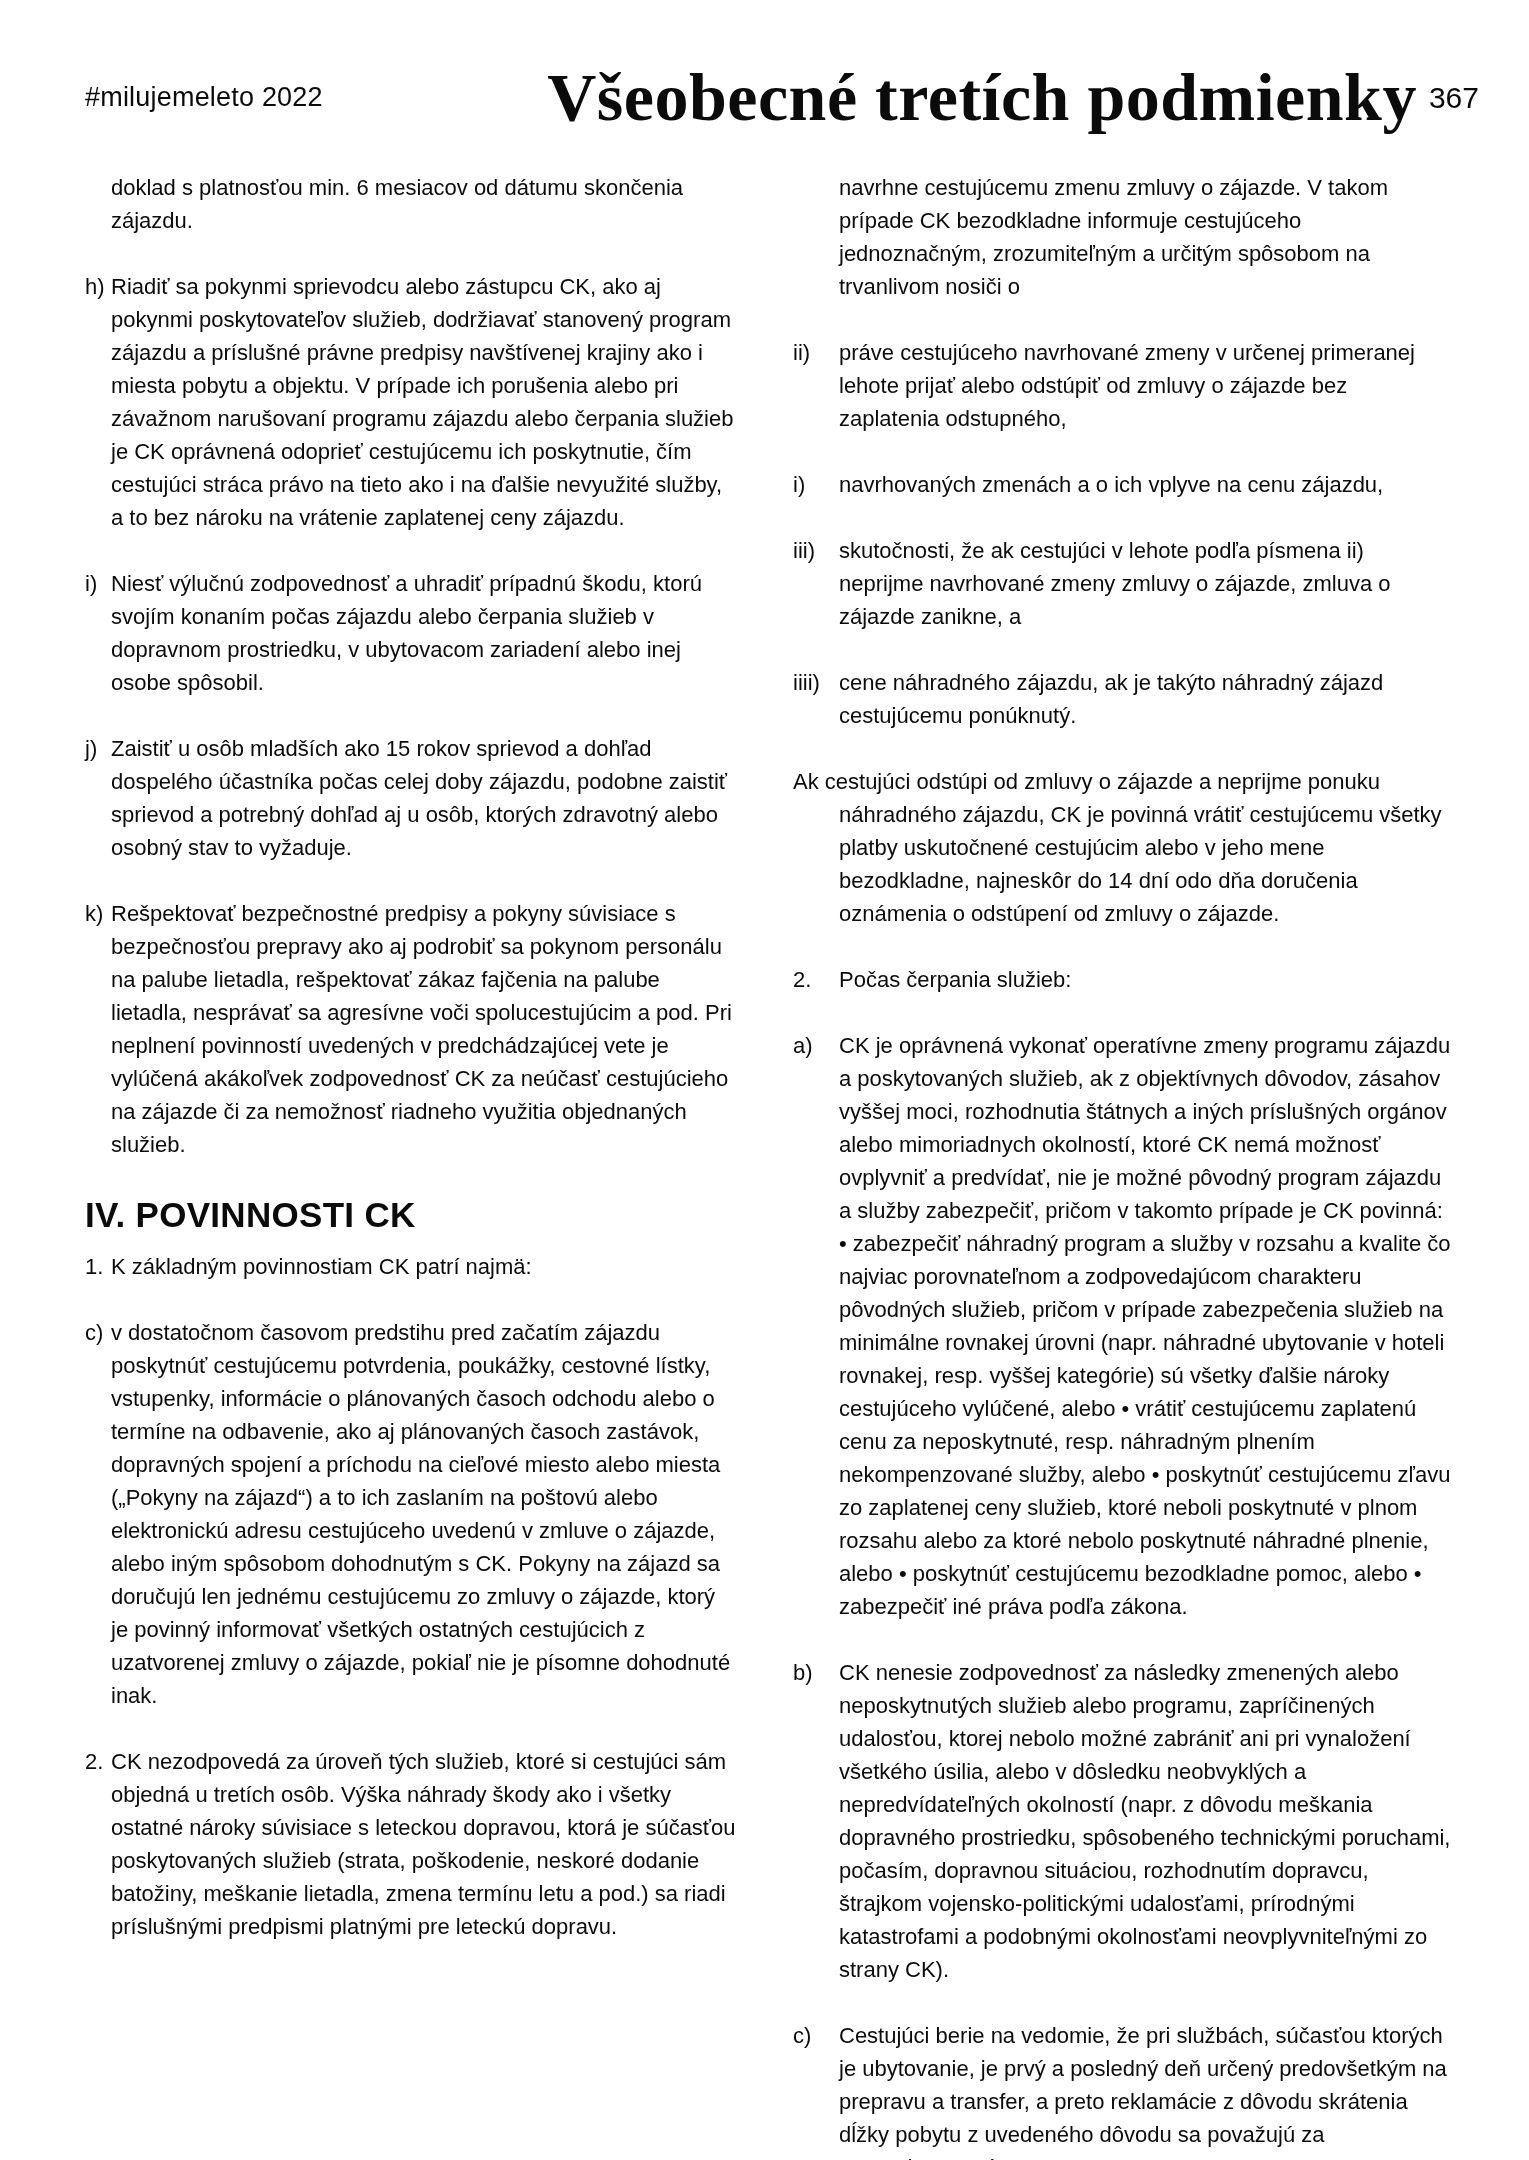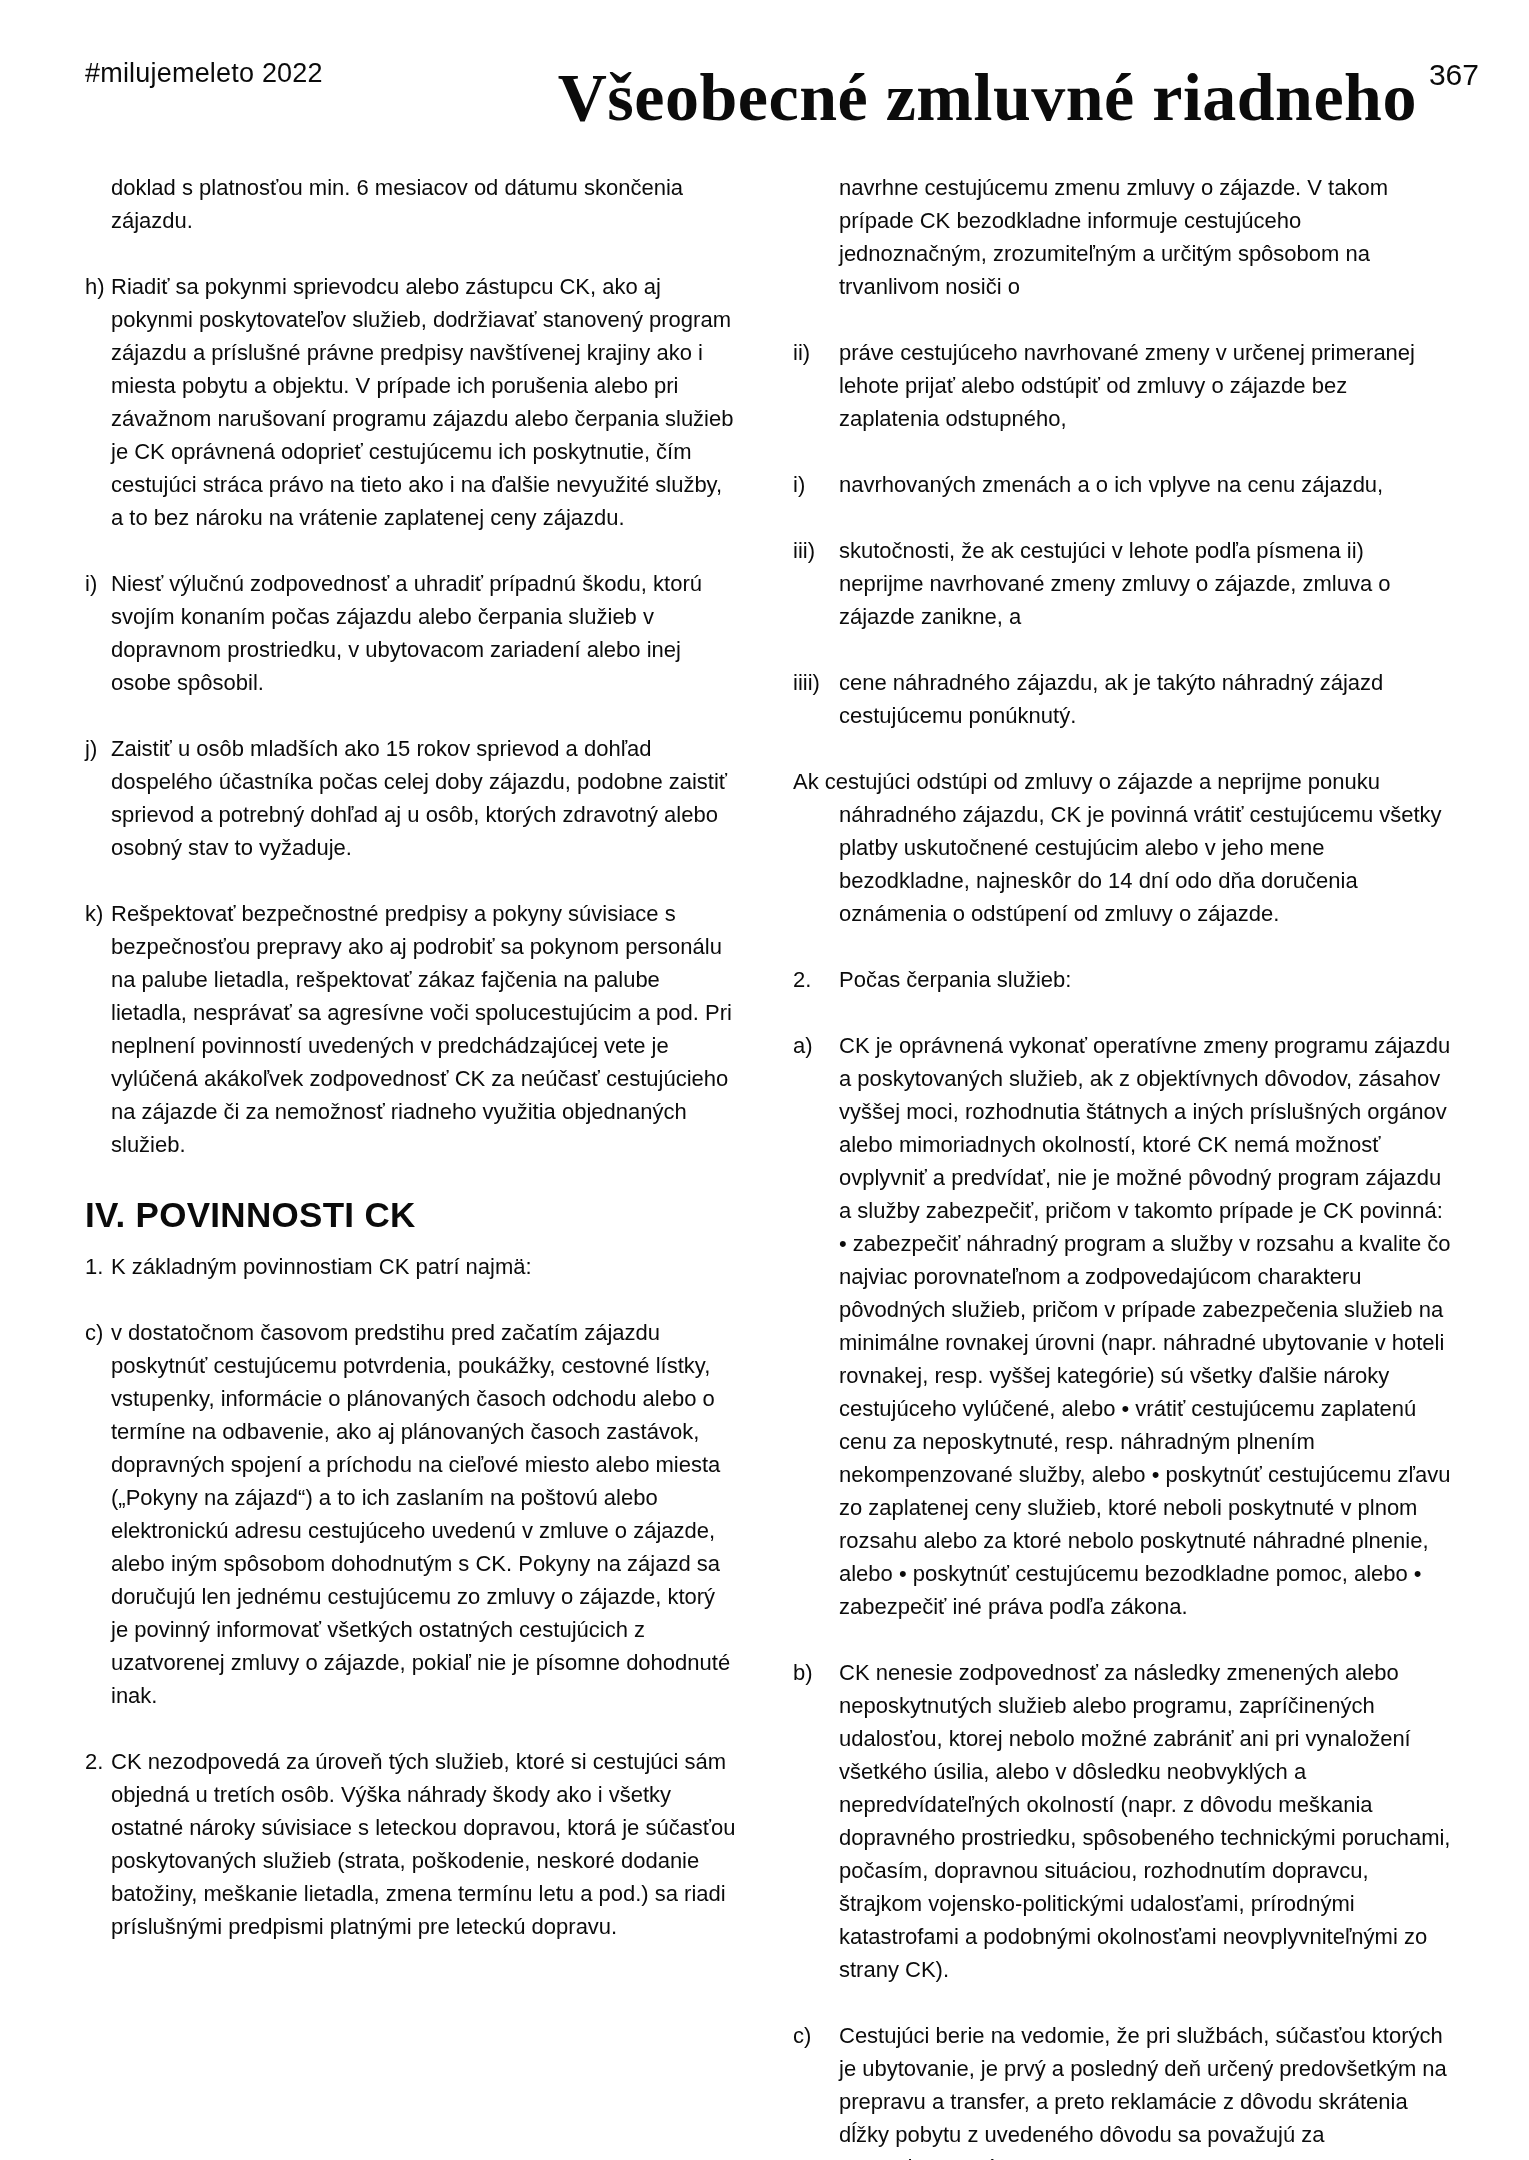--- a/index.html
+++ b/index.html
@@ -2,21 +2,21 @@
 <html><head>
 <meta charset="utf-8">
 <style>
   html,body{margin:0;padding:0;background:#e8e8e8;}
   .page{
     width:1529px;min-height:2160px;margin:0 auto;background:#ffffff;
     box-sizing:border-box;color:#0b0b0b;
     font-family:"Liberation Sans","DejaVu Sans",sans-serif;
     padding:58px 50px 40px 85px;
   }
-  .header{display:flex;align-items:flex-start;}
+  .header{display:flex;align-items:center;}
   .hashtag{font-size:27px;letter-spacing:0.2px;white-space:nowrap;}
   .title{
     margin-left:auto;font-family:"Liberation Serif","DejaVu Serif",serif;
     font-size:68px;font-weight:600;letter-spacing:0.5px;white-space:nowrap;
   }
   .pagenum{font-size:30px;margin-left:12px;font-weight:400;}
   .columns{display:flex;margin-top:34px;}
   .col{font-size:22px;line-height:33px;}
   .col-left{width:652px;--ind:26px;}
   .col-right{width:658px;margin-left:56px;--ind:46px;}
@@ -28,21 +28,21 @@
     font-size:35px;line-height:42px;font-weight:700;letter-spacing:0.3px;
     margin:13px 0 14px 0;padding:0;text-indent:0;
   }
 </style>
 </head>
 <body>
 
 <div class="page">
   <div class="header">
     <span class="hashtag">#milujemeleto 2022</span>
-    <span class="title">Všeobecné zmluvné riadneho</span>
+    <span class="title">Všeobecné tretích podmienky</span>
     <span class="pagenum">367</span>
   </div>
   <div class="columns">
     <div class="col col-left">
         <div class="block cont"><span>doklad s platnosťou min. 6 mesiacov od dátumu skončenia zájazdu.</span></div>
         <div class="block item"><span class="label">h)</span><span>Riadiť sa pokynmi sprievodcu alebo zástupcu CK, ako aj pokynmi poskytovateľov služieb, dodržiavať stanovený program zájazdu a príslušné právne predpisy navštívenej krajiny ako i miesta pobytu a objektu. V prípade ich porušenia alebo pri závažnom narušovaní programu zájazdu alebo čerpania služieb je CK oprávnená odoprieť cestujúcemu ich poskytnutie, čím cestujúci stráca právo na tieto ako i na ďalšie nevyužité služby, a to bez nároku na vrátenie zaplatenej ceny zájazdu.</span></div>
         <div class="block item"><span class="label">i)</span><span>Niesť výlučnú zodpovednosť a uhradiť prípadnú škodu, ktorú svojím konaním počas zájazdu alebo čerpania služieb v dopravnom prostriedku, v ubytovacom zariadení alebo inej osobe spôsobil.</span></div>
         <div class="block item"><span class="label">j)</span><span>Zaistiť u osôb mladších ako 15 rokov sprievod a dohľad dospelého účastníka počas celej doby zájazdu, podobne zaistiť sprievod a potrebný dohľad aj u osôb, ktorých zdravotný alebo osobný stav to vyžaduje.</span></div>
         <div class="block item"><span class="label">k)</span><span>Rešpektovať bezpečnostné predpisy a pokyny súvisiace s bezpečnosťou prepravy ako aj podrobiť sa pokynom personálu na palube lietadla, rešpektovať zákaz fajčenia na palube lietadla, nesprávať sa agresívne voči spolucestujúcim a pod. Pri neplnení povinností uvedených v predchádzajúcej vete je vylúčená akákoľvek zodpovednosť CK za neúčasť cestujúcieho na zájazde či za nemožnosť riadneho využitia objednaných služieb.</span></div>
         <div class="block heading"><span>IV. POVINNOSTI CK</span></div>

